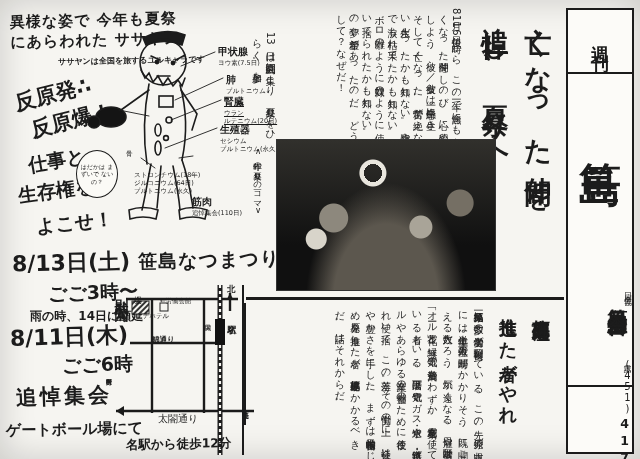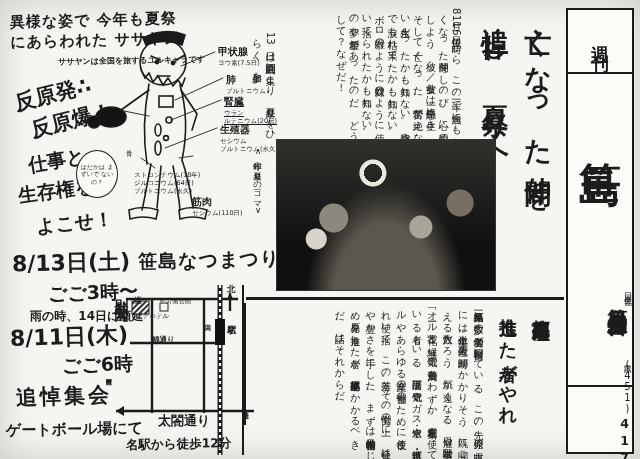--- a/index.html
+++ b/index.html
@@ -70,21 +70,21 @@
   .map-venue .lg{display:block;font-size:14px;font-weight:800;letter-spacing:3px;}
   .map-lbl{font-size:6.5px;white-space:nowrap;}
   .mp-hall{left:160px;top:297px;}
   .mp-hotel{left:136px;top:312px;}
   .mp-street1{left:152px;top:335px;font-size:7.5px;font-weight:700;}
   .mp-gate{left:203px;top:320px;writing-mode:vertical-rl;text-orientation:upright;font-size:6px;}
   .mp-station{left:225px;top:318px;writing-mode:vertical-rl;text-orientation:upright;font-size:9px;font-weight:800;}
   .mp-north{left:227px;top:284px;font-size:8.5px;font-weight:700;}
   .mp-sasashima{left:240px;top:406px;writing-mode:vertical-rl;text-orientation:upright;font-size:7px;font-weight:700;}
   .mp-ward{left:104px;top:374px;writing-mode:vertical-rl;text-orientation:upright;font-size:6px;height:62px;}
-  .mp-street2{left:158px;top:412px;font-size:13px;font-weight:700;}
+  .mp-street2{left:158px;top:412px;font-size:10px;font-weight:400;}
   .mp-walk{left:126px;top:436px;font-size:12.5px;font-weight:800;transform:rotate(-1deg);white-space:nowrap;}
 
   
   .headline-top{top:6px;right:80px;height:292px;writing-mode:vertical-rl;text-orientation:upright;
                 font-size:27px;font-weight:800;line-height:43px;letter-spacing:5px;}
   .body-top{left:294px;top:8px;width:168px;height:130px;writing-mode:vertical-rl;
             font-size:10px;line-height:12.8px;letter-spacing:0.3px;color:#222;}
   .body-side{left:247px;top:32px;width:30px;height:112px;writing-mode:vertical-rl;
              font-size:10px;line-height:13.5px;color:#222;}
   .photo{left:276px;top:139px;width:218px;height:150px;border:1px solid #333;
@@ -182,21 +182,21 @@
     <div>ウラン</div>
     <div>ルテニウム(20日)</div>
   </div>
   <div class="abs organ o-gonad">
     <div class="t">生殖器</div>
     <div>セシウム</div>
     <div>プルトニウム(永久)</div>
   </div>
   <div class="abs organ o-muscle">
     <div class="t">筋肉</div>
-    <div>セシウム(110日)</div>
+    <div>追悼集会(110日)</div>
   </div>
   <div class="abs organ o-bone-t t">骨</div>
   <div class="abs organ o-bone">
     <div>ストロンチウム(18年)</div>
     <div>ジルコニウム(64日)</div>
     <div>プルトニウム(永久)</div>
   </div>
 
 
   <div class="abs ev-row1">

